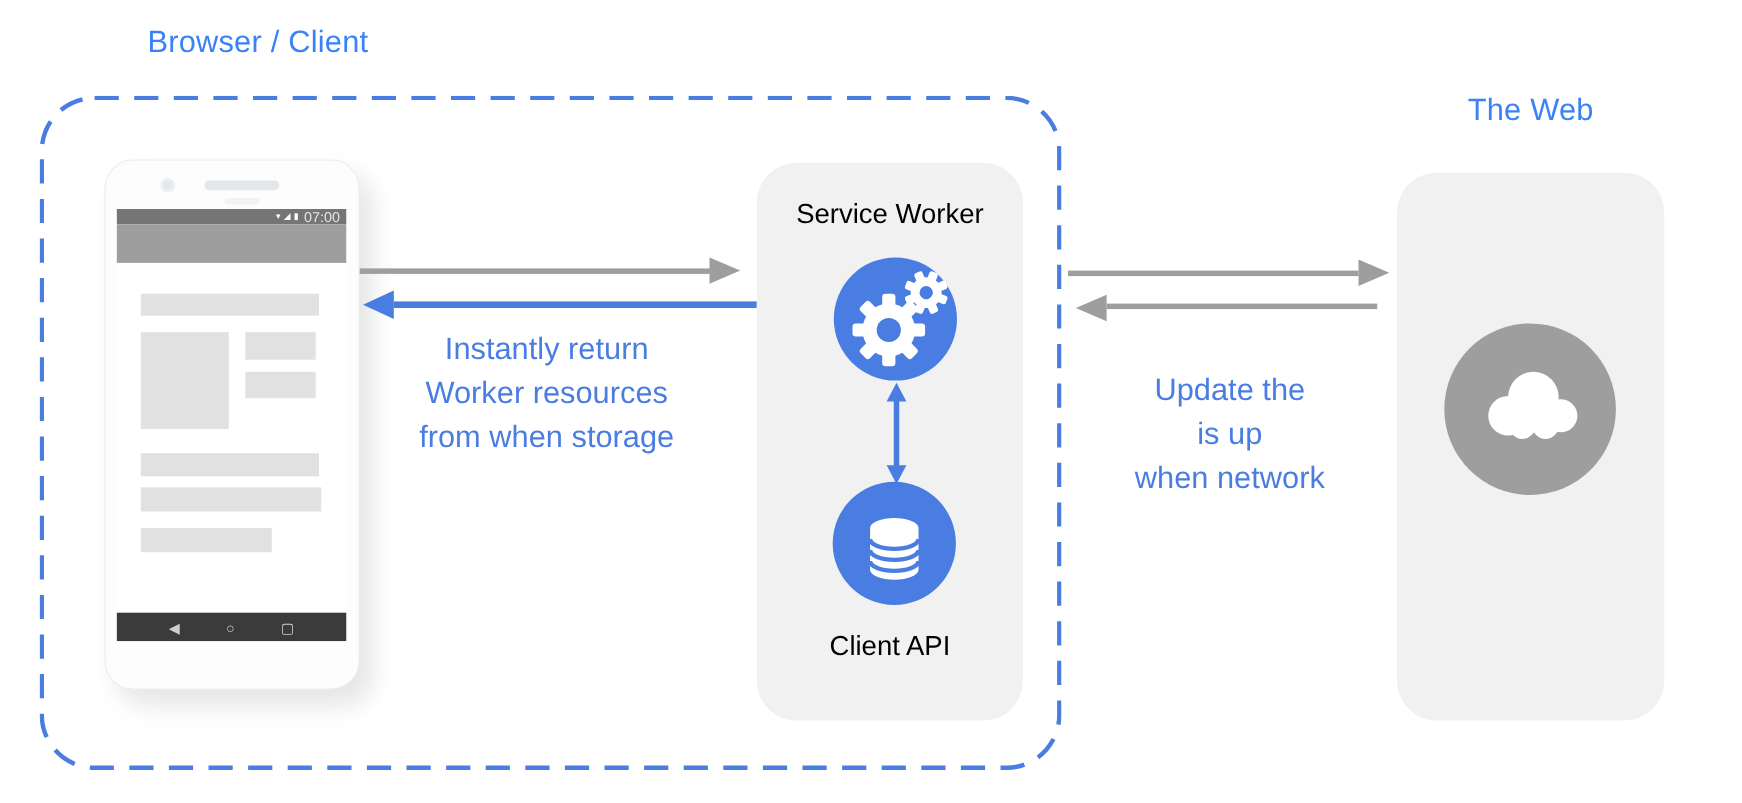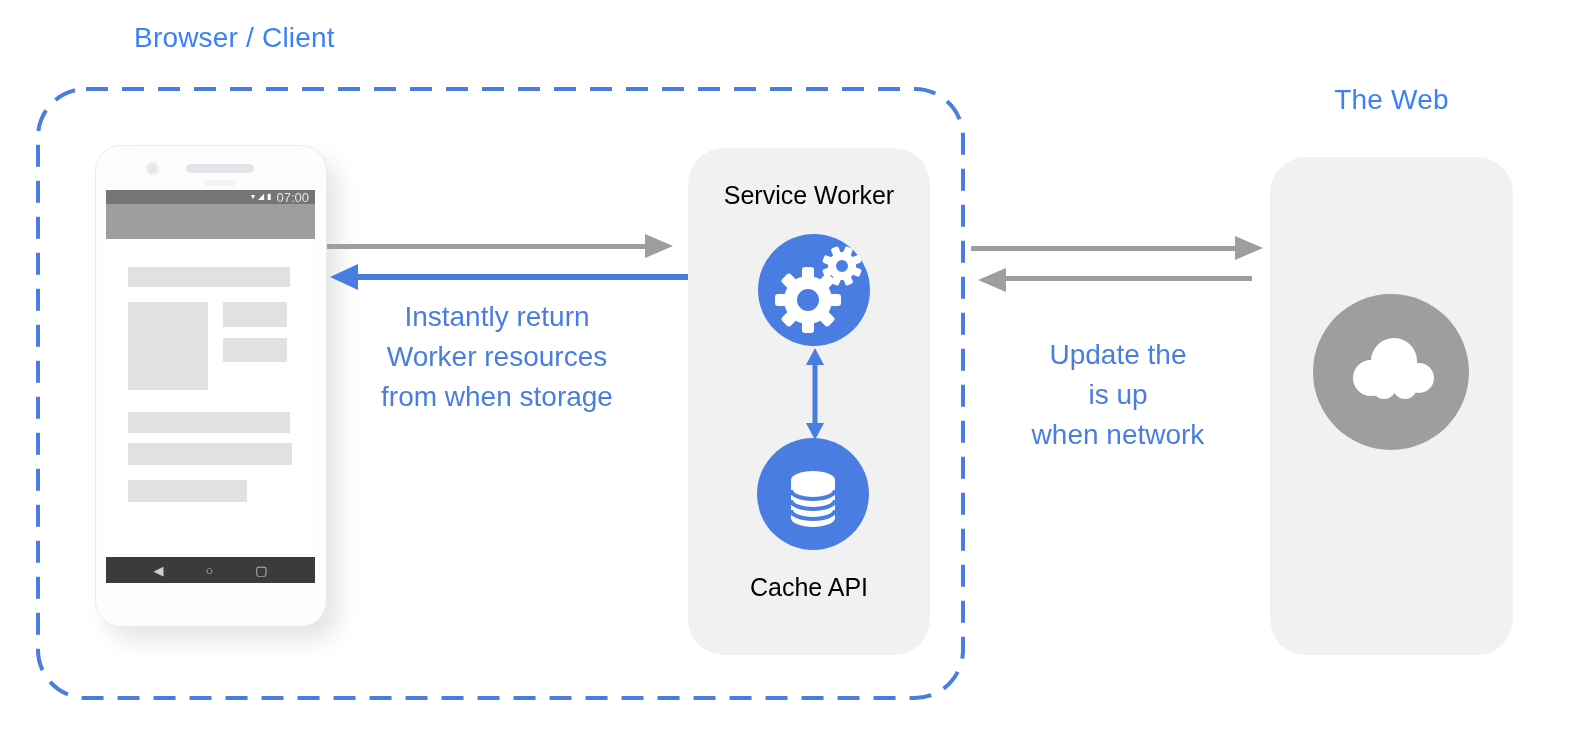--- a/index.html
+++ b/index.html
@@ -156,21 +156,21 @@
 
     <div class="blue-circle" id="db-circle">
       <svg width="112" height="112" viewBox="0 0 112 112">
         <path d="M34 42 a22 9 0 0 1 44 0 v38 a22 9 0 0 1 -44 0 z" fill="#ffffff"></path>
         <path d="M34 52 a22 9 0 0 0 44 0" stroke="#4a7de2" stroke-width="4" fill="none"></path>
         <path d="M34 62 a22 9 0 0 0 44 0" stroke="#4a7de2" stroke-width="4" fill="none"></path>
         <path d="M34 72 a22 9 0 0 0 44 0" stroke="#4a7de2" stroke-width="4" fill="none"></path>
       </svg>
     </div>
 
-    <div class="panel-label" id="cache-label">Cache API</div>
+    <div class="panel-label" id="cache-label">Client API</div>
   </div>
 
   <div class="arrow-line" style="left:971px;top:246px;width:264px;height:5px;background:#9e9e9e;"></div>
   <div class="arrow-head" style="left:1235px;top:236px;border-top:12px solid transparent;border-bottom:12px solid transparent;border-left:28px solid #9e9e9e;"></div>
 
   <div class="arrow-head" style="left:978px;top:268px;border-top:12px solid transparent;border-bottom:12px solid transparent;border-right:28px solid #9e9e9e;"></div>
   <div class="arrow-line" style="left:1006px;top:276px;width:246px;height:5px;background:#9e9e9e;"></div>
 
   <div class="abs note" id="note-right">
     <div>Update the</div>

